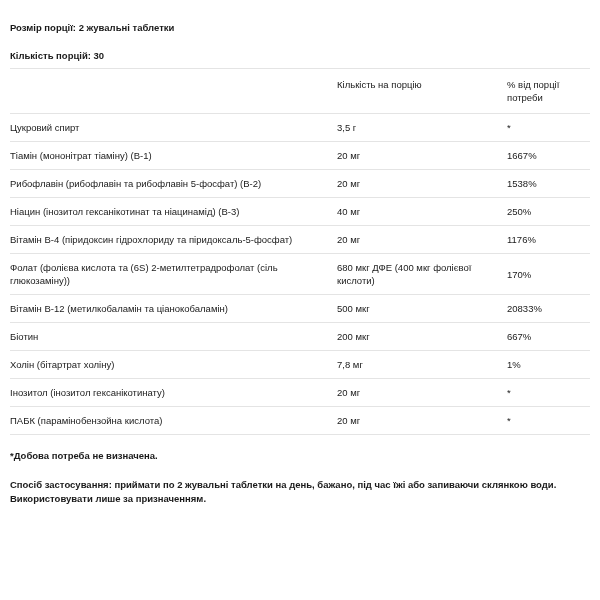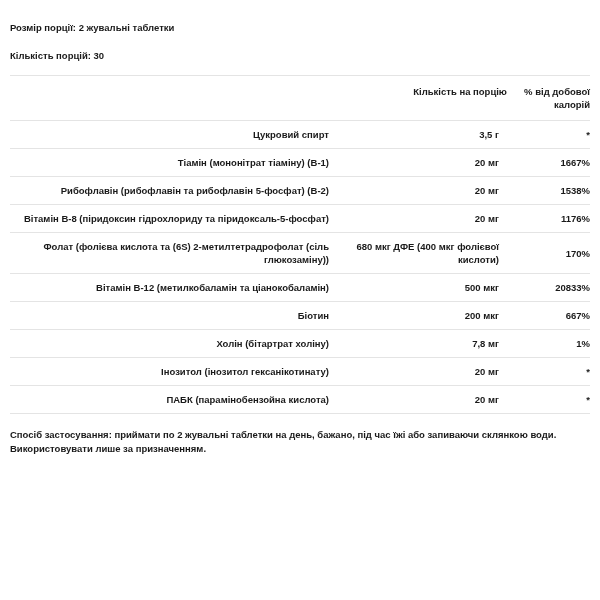--- a/index.html
+++ b/index.html
@@ -27,39 +27,39 @@
     padding-top: 22px;
   }
   .serving-line {
     font-size: 9.5px;
     font-weight: bold;
     line-height: 12px;
     color: #1a1a1a;
     margin: 0 0 16px 0;
   }
   .serving-line:last-child {
-    margin-bottom: 13px;
+    margin-bottom: 6px;
   }
 
   
   table.facts {
     width: 100%;
     border-collapse: collapse;
     table-layout: fixed;
   }
   table.facts col.c-name  { width: 327px; }
   table.facts col.c-amt   { width: 170px; }
   table.facts col.c-dv    { width: 83px;  }
 
   table.facts th,
   table.facts td {
-    text-align: right;
+    text-align: left;
     vertical-align: middle;
     font-size: 9.5px;
-    font-weight: bold;
+    font-weight: normal;
     line-height: 13px;
     color: #1a1a1a;
     padding: 7px 0 7px 0;
     border-top: 1px solid #e4e4e4;
   }
   table.facts thead th {
     padding-top: 9px;
     padding-bottom: 9px;
     vertical-align: top;
   }
@@ -94,41 +94,46 @@
   <table class="facts">
     <colgroup>
       <col class="c-name">
         <col class="c-amt">
         <col class="c-dv">
     </colgroup>
     <thead>
       <tr>
         <th class="h-name"></th>
         <th>Кількість на порцію</th>
-        <th>% від добової калорій</th>
+        <th>% від порції потреби</th>
       </tr>
     </thead>
     <tbody id="facts-body">
         <tr>
           <td class="cell-name">Цукровий спирт</td>
           <td class="cell-amt">3,5 г</td>
           <td class="cell-dv">*</td>
         </tr>
         <tr>
           <td class="cell-name">Тіамін (мононітрат тіаміну) (В-1)</td>
           <td class="cell-amt">20 мг</td>
           <td class="cell-dv">1667%</td>
         </tr>
         <tr>
           <td class="cell-name">Рибофлавін (рибофлавін та рибофлавін 5-фосфат) (В-2)</td>
           <td class="cell-amt">20 мг</td>
           <td class="cell-dv">1538%</td>
         </tr>
         <tr>
-          <td class="cell-name">Вітамін В-8 (піридоксин гідрохлориду та піридоксаль-5-фосфат)</td>
+          <td class="cell-name">Ніацин (інозитол гексанікотинат та ніацинамід) (В-3)</td>
+          <td class="cell-amt">40 мг</td>
+          <td class="cell-dv">250%</td>
+        </tr>
+        <tr>
+          <td class="cell-name">Вітамін В-4 (піридоксин гідрохлориду та піридоксаль-5-фосфат)</td>
           <td class="cell-amt">20 мг</td>
           <td class="cell-dv">1176%</td>
         </tr>
         <tr>
           <td class="cell-name">Фолат (фолієва кислота та (6S) 2-метилтетрадрофолат (сіль глюкозаміну))</td>
           <td class="cell-amt">680 мкг ДФЕ (400 мкг фолієвої кислоти)</td>
           <td class="cell-dv">170%</td>
         </tr>
         <tr>
           <td class="cell-name">Вітамін В-12 (метилкобаламін та ціанокобаламін)</td>
@@ -152,17 +157,18 @@
         </tr>
         <tr>
           <td class="cell-name">ПАБК (парамінобензойна кислота)</td>
           <td class="cell-amt">20 мг</td>
           <td class="cell-dv">*</td>
         </tr>
       </tbody>
   </table>
 
   <div class="notes">
+    <p class="note">*Добова потреба не визначена.</p>
     <p class="note">Спосіб застосування: приймати по 2 жувальні таблетки на день, бажано, під час їжі або запиваючи склянкою води. Використовувати лише за призначенням.</p>
 
   </div>
 
 </div>
 
 </body></html>

